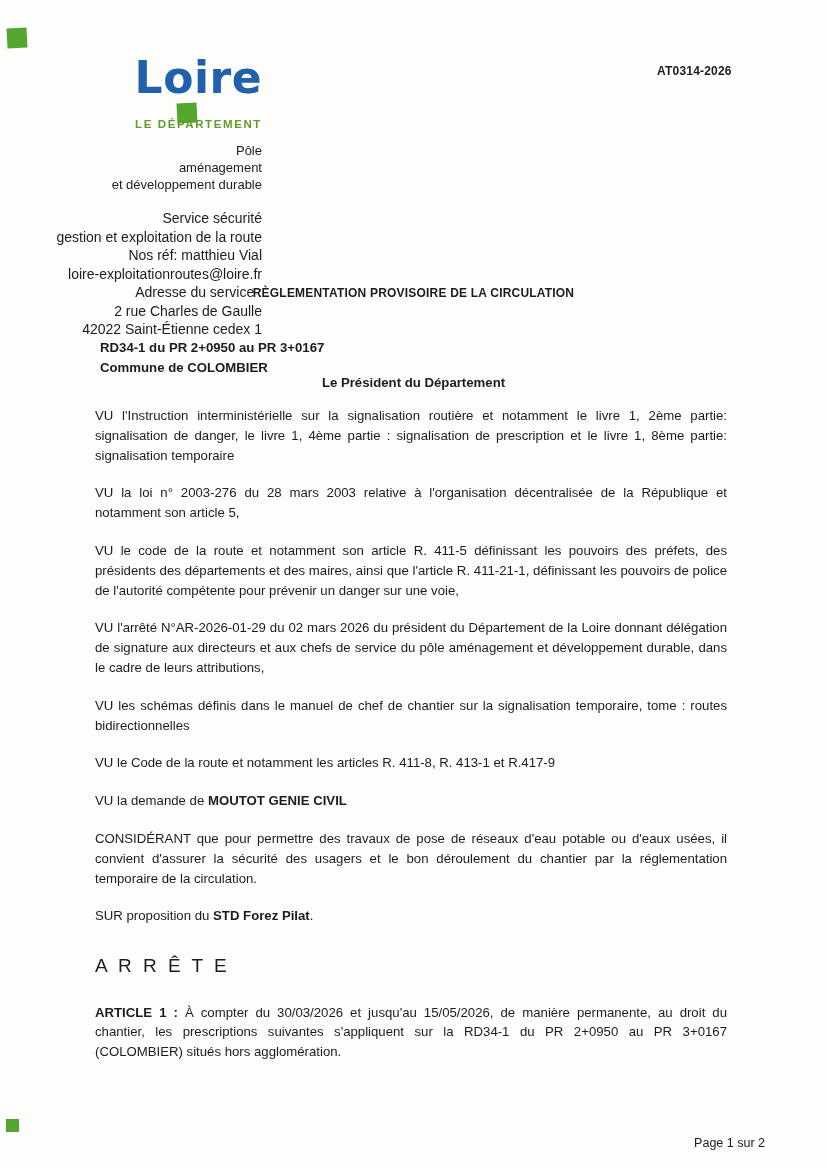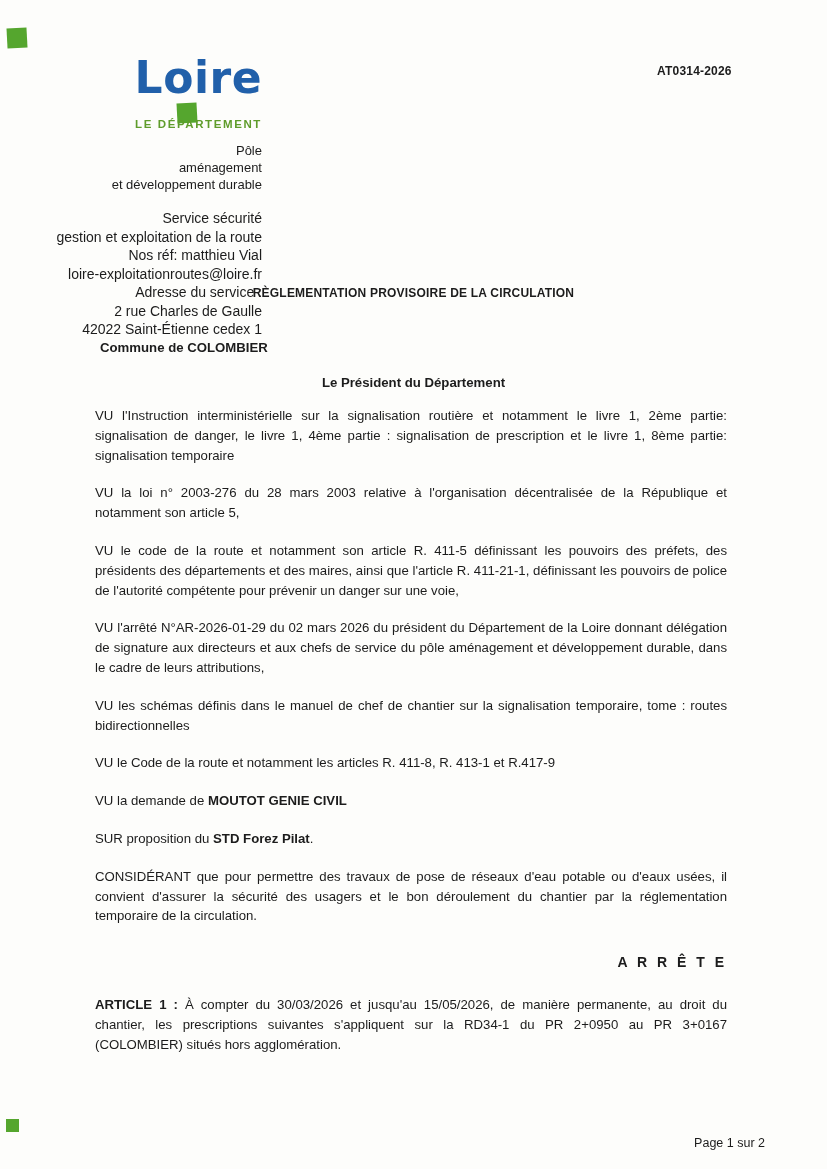--- a/index.html
+++ b/index.html
@@ -54,22 +54,22 @@
     position: absolute; top: 375px; left: 0; width: 100%;
     text-align: center; font-weight: bold; font-size: 13.2px;
   }
 
   .body-text {
     position: absolute; left: 95px; top: 406px; width: 632px;
     font-size: 13.2px; line-height: 1.5; text-align: justify;
   }
   .body-text p { margin: 0 0 18px 0; }
   .arrete {
-    text-align: right; font-weight: bold; letter-spacing: 3px;
-    margin: 26px 0 22px 0 !important; font-size: 14px;
+    text-align: left; font-weight: normal; letter-spacing: 3px;
+    margin: 26px 0 22px 0 !important; font-size: 19px;
   }
   .b { font-weight: bold; }
 
   .footer {
     position: absolute; right: 62px; top: 1136px;
     font-size: 12.5px;
   }
 </style>
 </head>
 <body>
@@ -99,38 +99,39 @@
       <div>loire-exploitationroutes@loire.fr</div>
       <div>Adresse du service :</div>
       <div>2 rue Charles de Gaulle</div>
       <div>42022 Saint-Étienne cedex 1</div>
     </div>
   </div>
 
   <div class="title">RÈGLEMENTATION PROVISOIRE DE LA CIRCULATION</div>
 
   <div class="subject">
+    <div>RD34-1 du PR 2+0950 au PR 3+0167</div>
     <div>Commune de COLOMBIER</div>
   </div>
 
   <div class="president">Le Président du Département</div>
 
   <div class="body-text">
     <p>VU l'Instruction interministérielle sur la signalisation routière et notamment le livre 1, 2ème partie: signalisation de danger, le livre 1, 4ème partie : signalisation de prescription et le livre 1, 8ème partie: signalisation temporaire</p>
     <p>VU la loi n° 2003-276 du 28 mars 2003 relative à l'organisation décentralisée de la République et notamment son article 5,</p>
     <p>VU le code de la route et notamment son article R. 411-5 définissant les pouvoirs des préfets, des présidents des départements et des maires, ainsi que l'article R. 411-21-1, définissant les pouvoirs de police de l'autorité compétente pour prévenir un danger sur une voie,</p>
     <p>VU l'arrêté N°AR-2026-01-29 du 02 mars 2026 du président du Département de la Loire donnant délégation de signature aux directeurs et aux chefs de service du pôle aménagement et développement durable, dans le cadre de leurs attributions,</p>
     <p>VU les schémas définis dans le manuel de chef de chantier sur la signalisation temporaire, tome : routes bidirectionnelles</p>
     <p>VU le Code de la route et notamment les articles R. 411-8, R. 413-1 et R.417-9</p>
 
     <p><span>VU la demande de </span><span class="b">MOUTOT GENIE CIVIL</span></p>
 
+    <p>CONSIDÉRANT que pour permettre des travaux de pose de réseaux d'eau potable ou d'eaux usées, il convient d'assurer la sécurité des usagers et le bon déroulement du chantier par la réglementation temporaire de la circulation.</p>
+
     <p><span>SUR proposition du </span><span class="b">STD Forez Pilat</span><span>.</span></p>
-
-    <p>CONSIDÉRANT que pour permettre des travaux de pose de réseaux d'eau potable ou d'eaux usées, il convient d'assurer la sécurité des usagers et le bon déroulement du chantier par la réglementation temporaire de la circulation.</p>
 
     <p class="arrete">A R R Ê T E</p>
 
     <p><span class="b">ARTICLE 1 :</span><span> À compter du 30/03/2026 et jusqu'au 15/05/2026, de manière permanente, au droit du chantier, les prescriptions suivantes s'appliquent sur la RD34-1 du PR 2+0950 au PR 3+0167 (COLOMBIER) situés hors agglomération.</span></p>
   </div>
 
   <div class="footer">Page 1 sur 2</div>
 
 </div>
 

